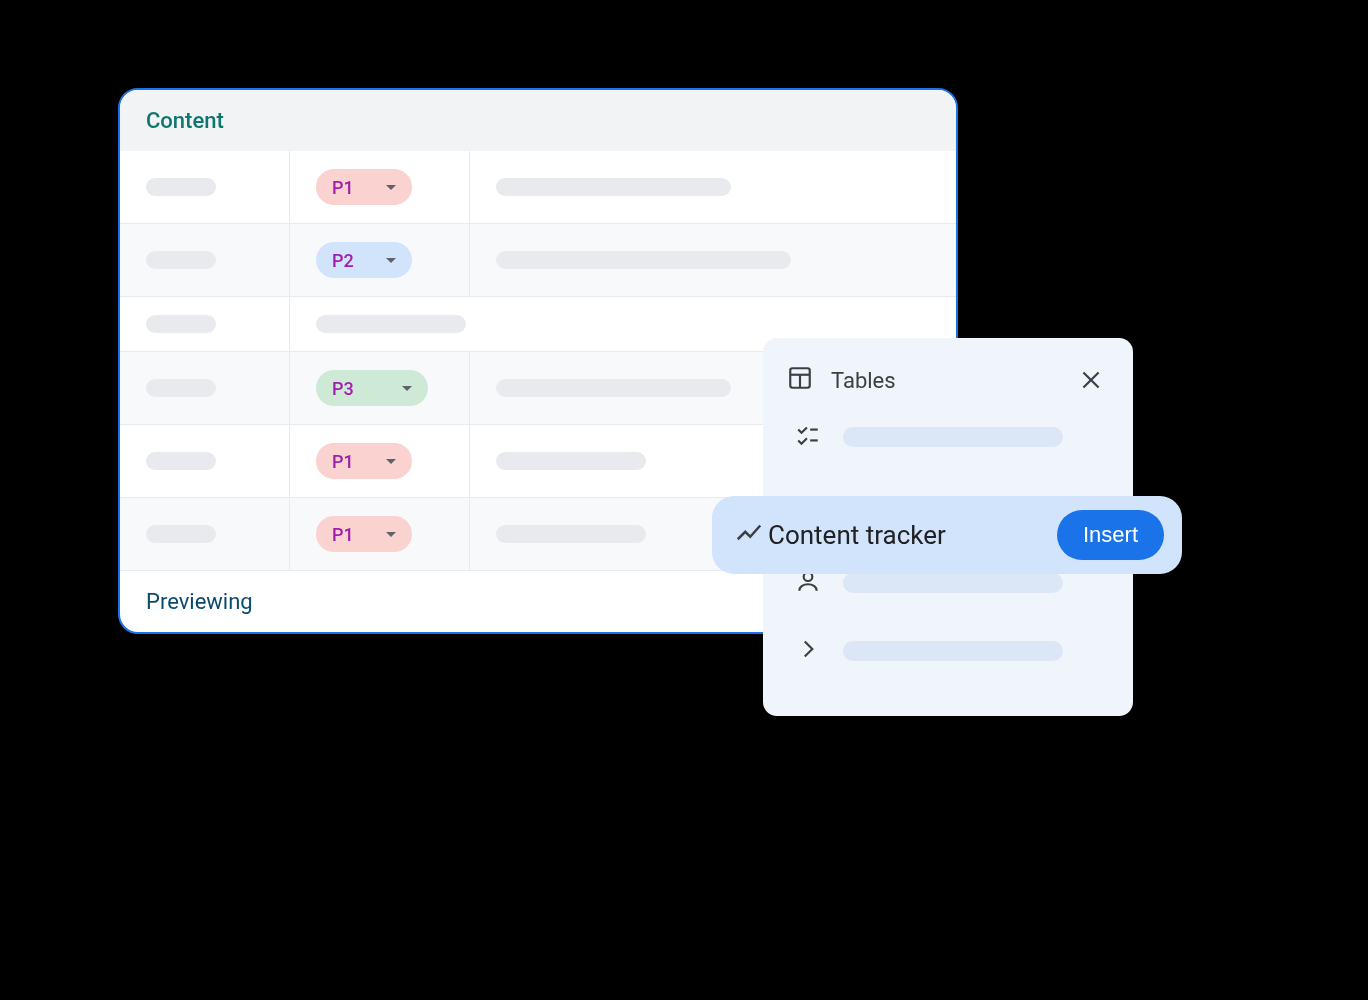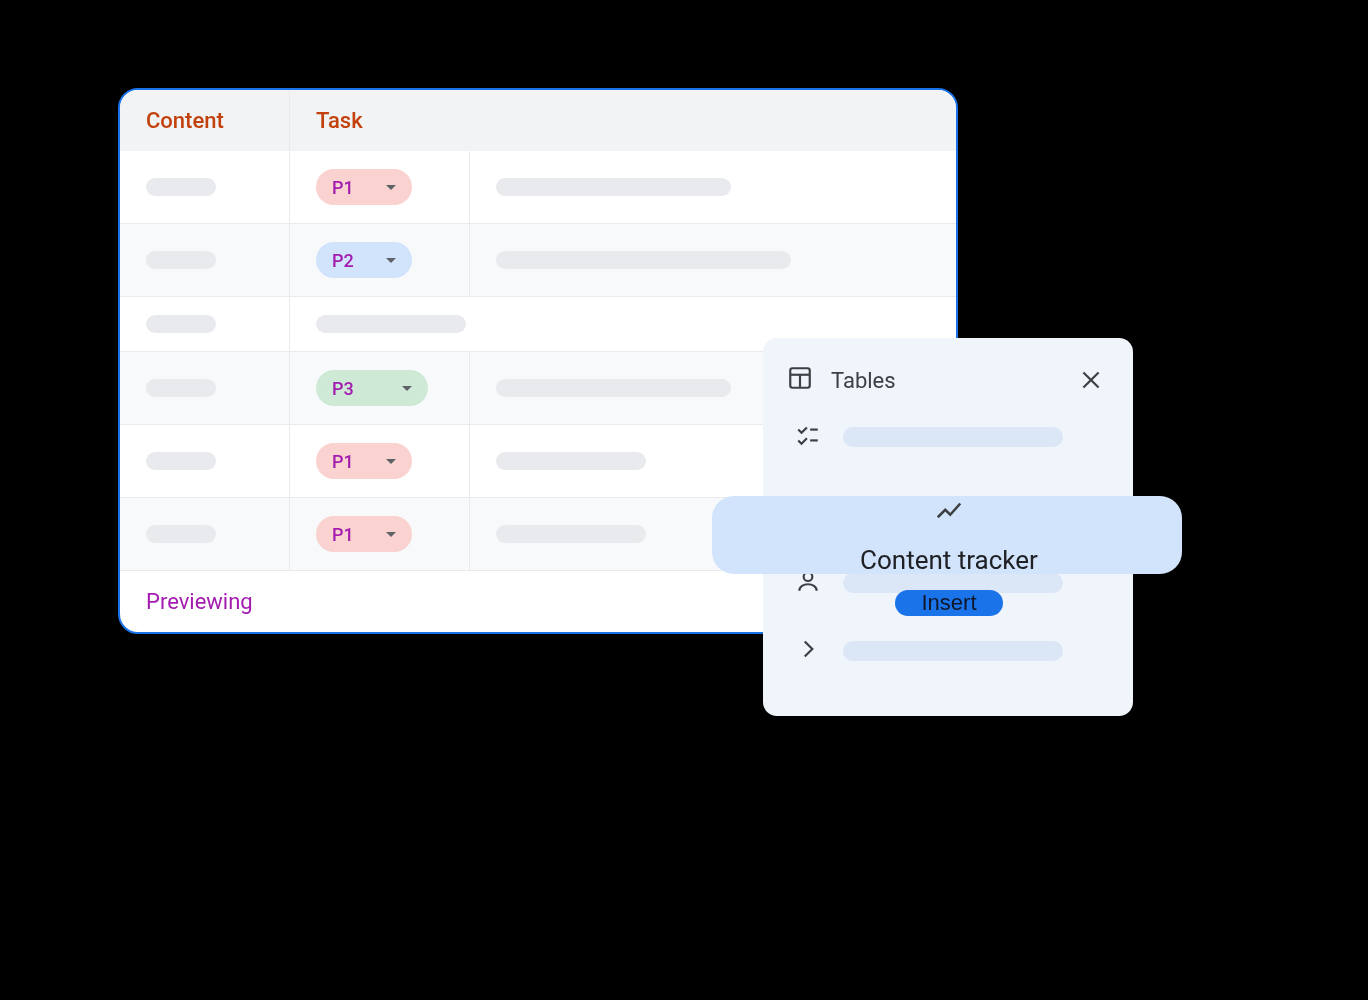--- a/index.html
+++ b/index.html
@@ -54,21 +54,21 @@
     align-items: center;
   }
   .cell:last-child { border-right: none; }
   .col-content  { width: 170px; }
   .col-priority { width: 180px; }
   .col-task     { flex: 1; }
 
   .header .cell {
     font-size: 22px;
     font-weight: 500;
-    color: #c2410c;
+    color: #0f766e;
   }
 
   
   .ph {
     height: 18px;
     background: #e8eaed;
     border-radius: 9px;
   }
   .ph.s  { width: 70px; }
   .ph.m  { width: 150px; }
@@ -95,21 +95,21 @@
   }
   .chip.p1 { background: #fad2cf; }
   .chip.p2 { background: #d2e3fc; }
   .chip.p0 { background: #fdcfe8; }
   .chip.p3 { background: #ceead6; gap: 48px; }
 
   
   .preview-row {
     padding: 18px 26px;
     font-size: 22px;
-    color: #a21caf;
+    color: #0c4a6e;
     border-top: 1px solid #e9eaed;
   }
 
   
   .panel {
     position: absolute;
     left: 763px;
     top: 338px;
     width: 370px;
     background: #f0f4fb;
@@ -155,32 +155,31 @@
     position: absolute;
     left: 712px;
     top: 496px;
     width: 470px;
     height: 78px;
     background: #d2e3fc;
     border-radius: 22px;
     display: flex;
     align-items: center;
     padding: 0 18px 0 22px;
-    gap: 15px;
-    flex-direction: column;
+    gap: 4px;
   }
   .template-row .label {
     font-size: 26px;
     color: #202124;
     flex: 1;
     white-space: nowrap;
   }
   .insert-btn {
     background: #1a73e8;
-    color: #0f172a;
+    color: #ffffff;
     border: none;
     height: 50px;
     padding: 0 26px;
     border-radius: 25px;
     font-size: 22px;
     font-weight: 500;
     cursor: pointer;
   }
 
   
@@ -189,21 +188,20 @@
 </style>
 </head>
 <body>
 
 <div class="stage">
 
   <div class="table-card">
 
     <div class="row header">
       <div class="cell col-content">Content</div>
-      <div class="cell col-task">Task</div>
     </div>
 
     <div id="table-body">
         <div class="row">
           <div class="cell col-content">
             <span class="ph s"></span>
           </div>
           <div class="cell col-priority">
             <span class="chip p1">
               <span>P1</span>

